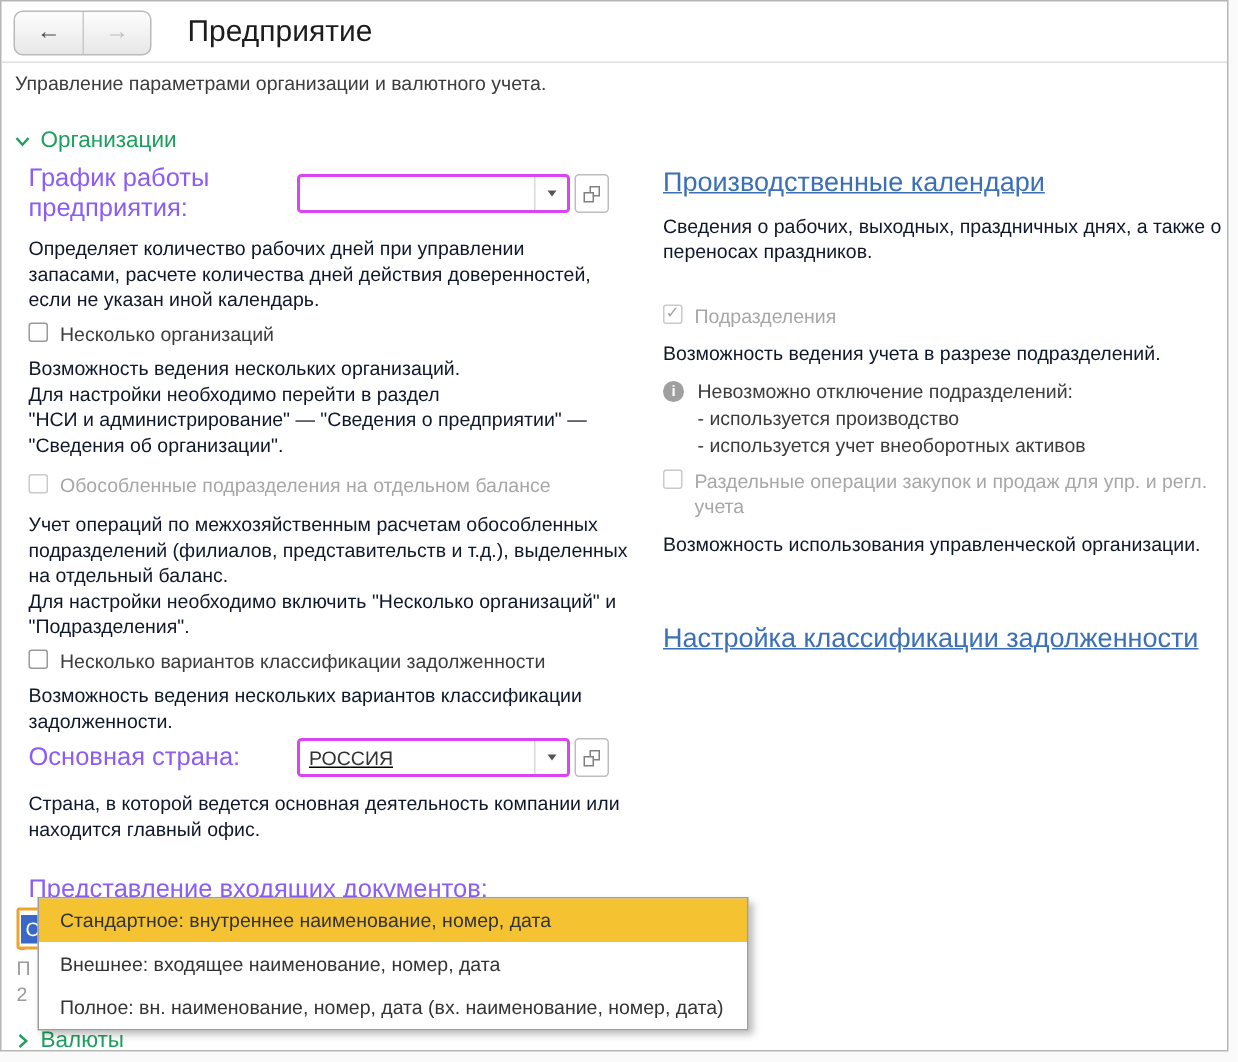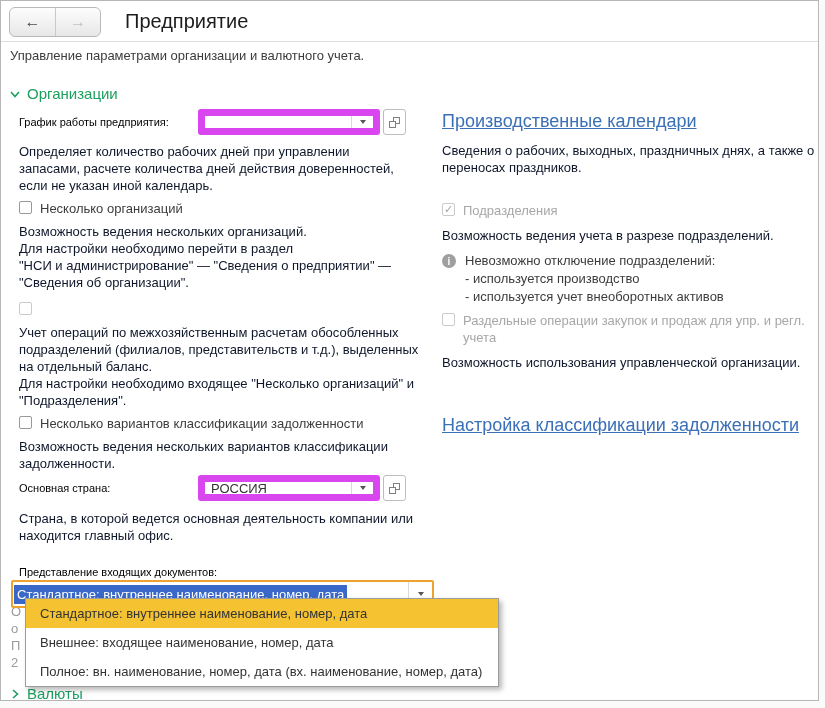--- a/index.html
+++ b/index.html
@@ -35,28 +35,28 @@
   .subtitle { position: absolute; left: 9px; top: 47px; font-size: 13px; color: #3c3c3c; }
 
   .section-header { position: absolute; display: flex; align-items: center; gap: 6px; font-size: 15px; color: #1d9f5f; z-index: 1; }
   .section-org { left: 8px; top: 84px; }
   .section-cur { left: 8px; top: 684px; }
 
   .col-left  { position: absolute; left: 18px; top: 105px; width: 404px; }
   .col-right { position: absolute; left: 441px; top: 105px; width: 377px; }
 
   .desc { color: #0f172a; font-size: 13px; line-height: 17px; white-space: pre-line; }
-  .label { font-size: 11px; color: #000000; }
+  .label { font-size: 17px; color: #8b5cf6; }
 
   .field-row { display: flex; align-items: center; }
   .field-row .label { width: 179px; flex: none; }
   .combo {
     display: flex; align-items: center;
     height: 26px; width: 182px;
-    border: 7px solid #d946ef; border-radius: 3px; background: #fff;
+    border: 2px solid #d946ef; border-radius: 3px; background: #fff; text-decoration: underline;
   }
   .combo-text { flex: 1; padding: 0 6px; font-size: 13px; color: #333; white-space: nowrap; overflow: hidden; }
   .combo-arrow-btn { width: 22px; align-self: stretch; border-left: 1px solid #d9d9d9; display: flex; align-items: center; justify-content: center; }
   .tri { width: 0; height: 0; border-left: 3.5px solid transparent; border-right: 3.5px solid transparent; border-top: 4px solid #555; }
   .choose-btn { width: 23px; height: 26px; border: 1px solid #bdbdbd; border-radius: 3px; margin-left: 3px; background: #fff; display: flex; align-items: center; justify-content: center; }
   .sq-icon { position: relative; width: 11px; height: 11px; }
   .sq-icon .b { position: absolute; right: 0; top: 0; width: 7px; height: 7px; border: 1px solid #808080; background: #fff; }
   .sq-icon .f { position: absolute; left: 0; bottom: 0; width: 7px; height: 7px; border: 1px solid #808080; background: #fff; }
 
   .cb-row { display: flex; gap: 8px; align-items: flex-start; font-size: 13px; }
@@ -147,25 +147,26 @@
       <span class="cb"></span>
       <span class="cb-label">Несколько организаций</span>
     </div>
     <div class="desc mt6">Возможность ведения нескольких организаций.
 Для настройки необходимо перейти в раздел
 "НСИ и администрирование" — "Сведения о предприятии" —
 "Сведения об организации".</div>
 
     <div class="cb-row mt10">
       <span class="cb disabled"></span>
+      <span class="cb-label disabled">Обособленные подразделения на отдельном балансе</span>
     </div>
     <div class="desc mt9">Учет операций по межхозяйственным расчетам обособленных
 подразделений (филиалов, представительств и т.д.), выделенных
 на отдельный баланс.
-Для настройки необходимо входящее "Несколько организаций" и
+Для настройки необходимо включить "Несколько организаций" и
 "Подразделения".</div>
 
     <div class="cb-row mt6">
       <span class="cb"></span>
       <span class="cb-label">Несколько вариантов классификации задолженности</span>
     </div>
     <div class="desc mt6">Возможность ведения нескольких вариантов классификации
 задолженности.</div>
 
     <div class="field-row mt3">

